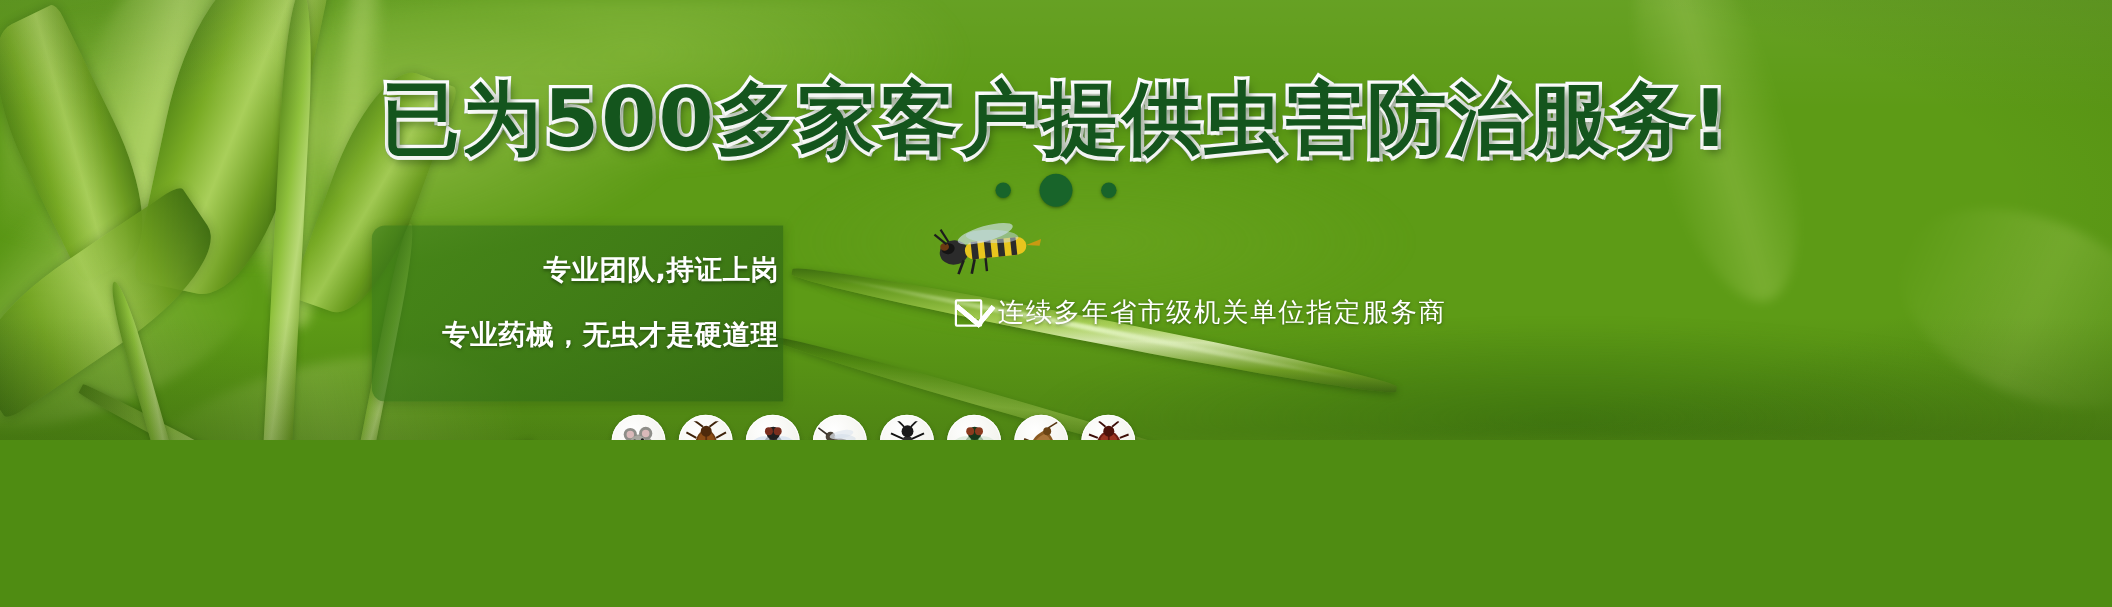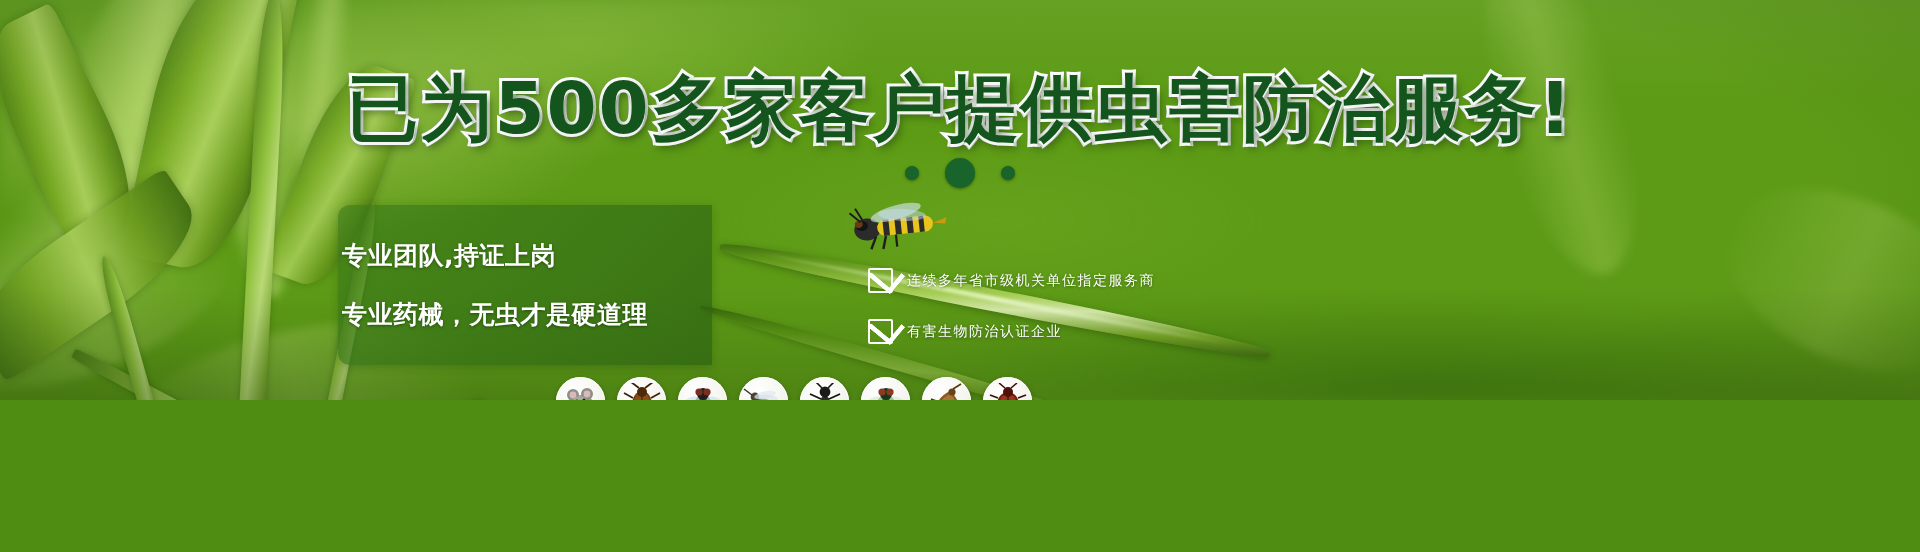--- a/index.html
+++ b/index.html
@@ -149,25 +149,25 @@
 
   
   .panel{
     position:absolute; left:338px; top:205px;
     width:374px; height:160px;
     background:linear-gradient(135deg, rgba(58,122,26,.62) 0%, rgba(52,112,22,.70) 50%, rgba(44,98,18,.72) 100%);
     border-radius:12px 0 0 12px;
     box-shadow:0 2px 10px rgba(20,45,8,.22);
   }
   .panel-lines{
-    position:absolute; left:338px; top:205px;
+    position:absolute; left:338px; top:195px;
     width:374px; height:160px;
     display:flex; flex-direction:column;
     justify-content:space-evenly;
-    align-items:flex-start;
+    align-items:flex-end;
     padding:6px 4px;
   }
   .pline{
     color:#ffffff;
     font-family:"DejaVu Sans","Liberation Sans",sans-serif;
     font-weight:bold;
     font-size:25px;
     line-height:1.1;
     letter-spacing:.5px;
     white-space:nowrap;
@@ -191,21 +191,21 @@
     position:absolute; left:2px; top:-6px;
     width:24px; height:19px;
     border-right:5px solid #ffffff;
     border-bottom:5px solid #ffffff;
     transform:rotate(40deg);
     border-radius:1px;
   }
   .btext{
     color:#ffffff;
     font-family:Liberation Sans, sans-serif;
-    font-size:14px;
+    font-size:24px;
     letter-spacing:1.5px;
     white-space:nowrap;
     text-shadow:0 1px 3px rgba(15,40,5,.5);
   }
 
   
   .pests{
     position:absolute; left:556px; top:377px;
     display:flex; gap:12px; align-items:center;
   }
@@ -300,24 +300,20 @@
   <div class="panel-lines">
     <div class="pline">专业团队,持证上岗</div>
     <div class="pline">专业药械，无虫才是硬道理</div>
   </div>
 
   <div class="bullets">
     <div class="bullet">
       <span class="chk"></span>
       <span class="btext">连续多年省市级机关单位指定服务商</span>
     </div>
-    <div class="bullet">
-      <span class="chk"></span>
-      <span class="btext">有害生物防治认证企业</span>
-    </div>
   </div>
 
   <div class="pests">
 
     <div class="pest" title="mouse">
       <svg width="40" height="34" viewBox="0 0 40 34">
         <ellipse cx="20" cy="20" rx="13" ry="10" fill="#9c9c96"></ellipse>
         <ellipse cx="20" cy="22" rx="10" ry="7" fill="#c2c2ba"></ellipse>
         <circle cx="12" cy="10" r="6" fill="#8e8e88"></circle>
         <circle cx="26" cy="9" r="6" fill="#8e8e88"></circle>

